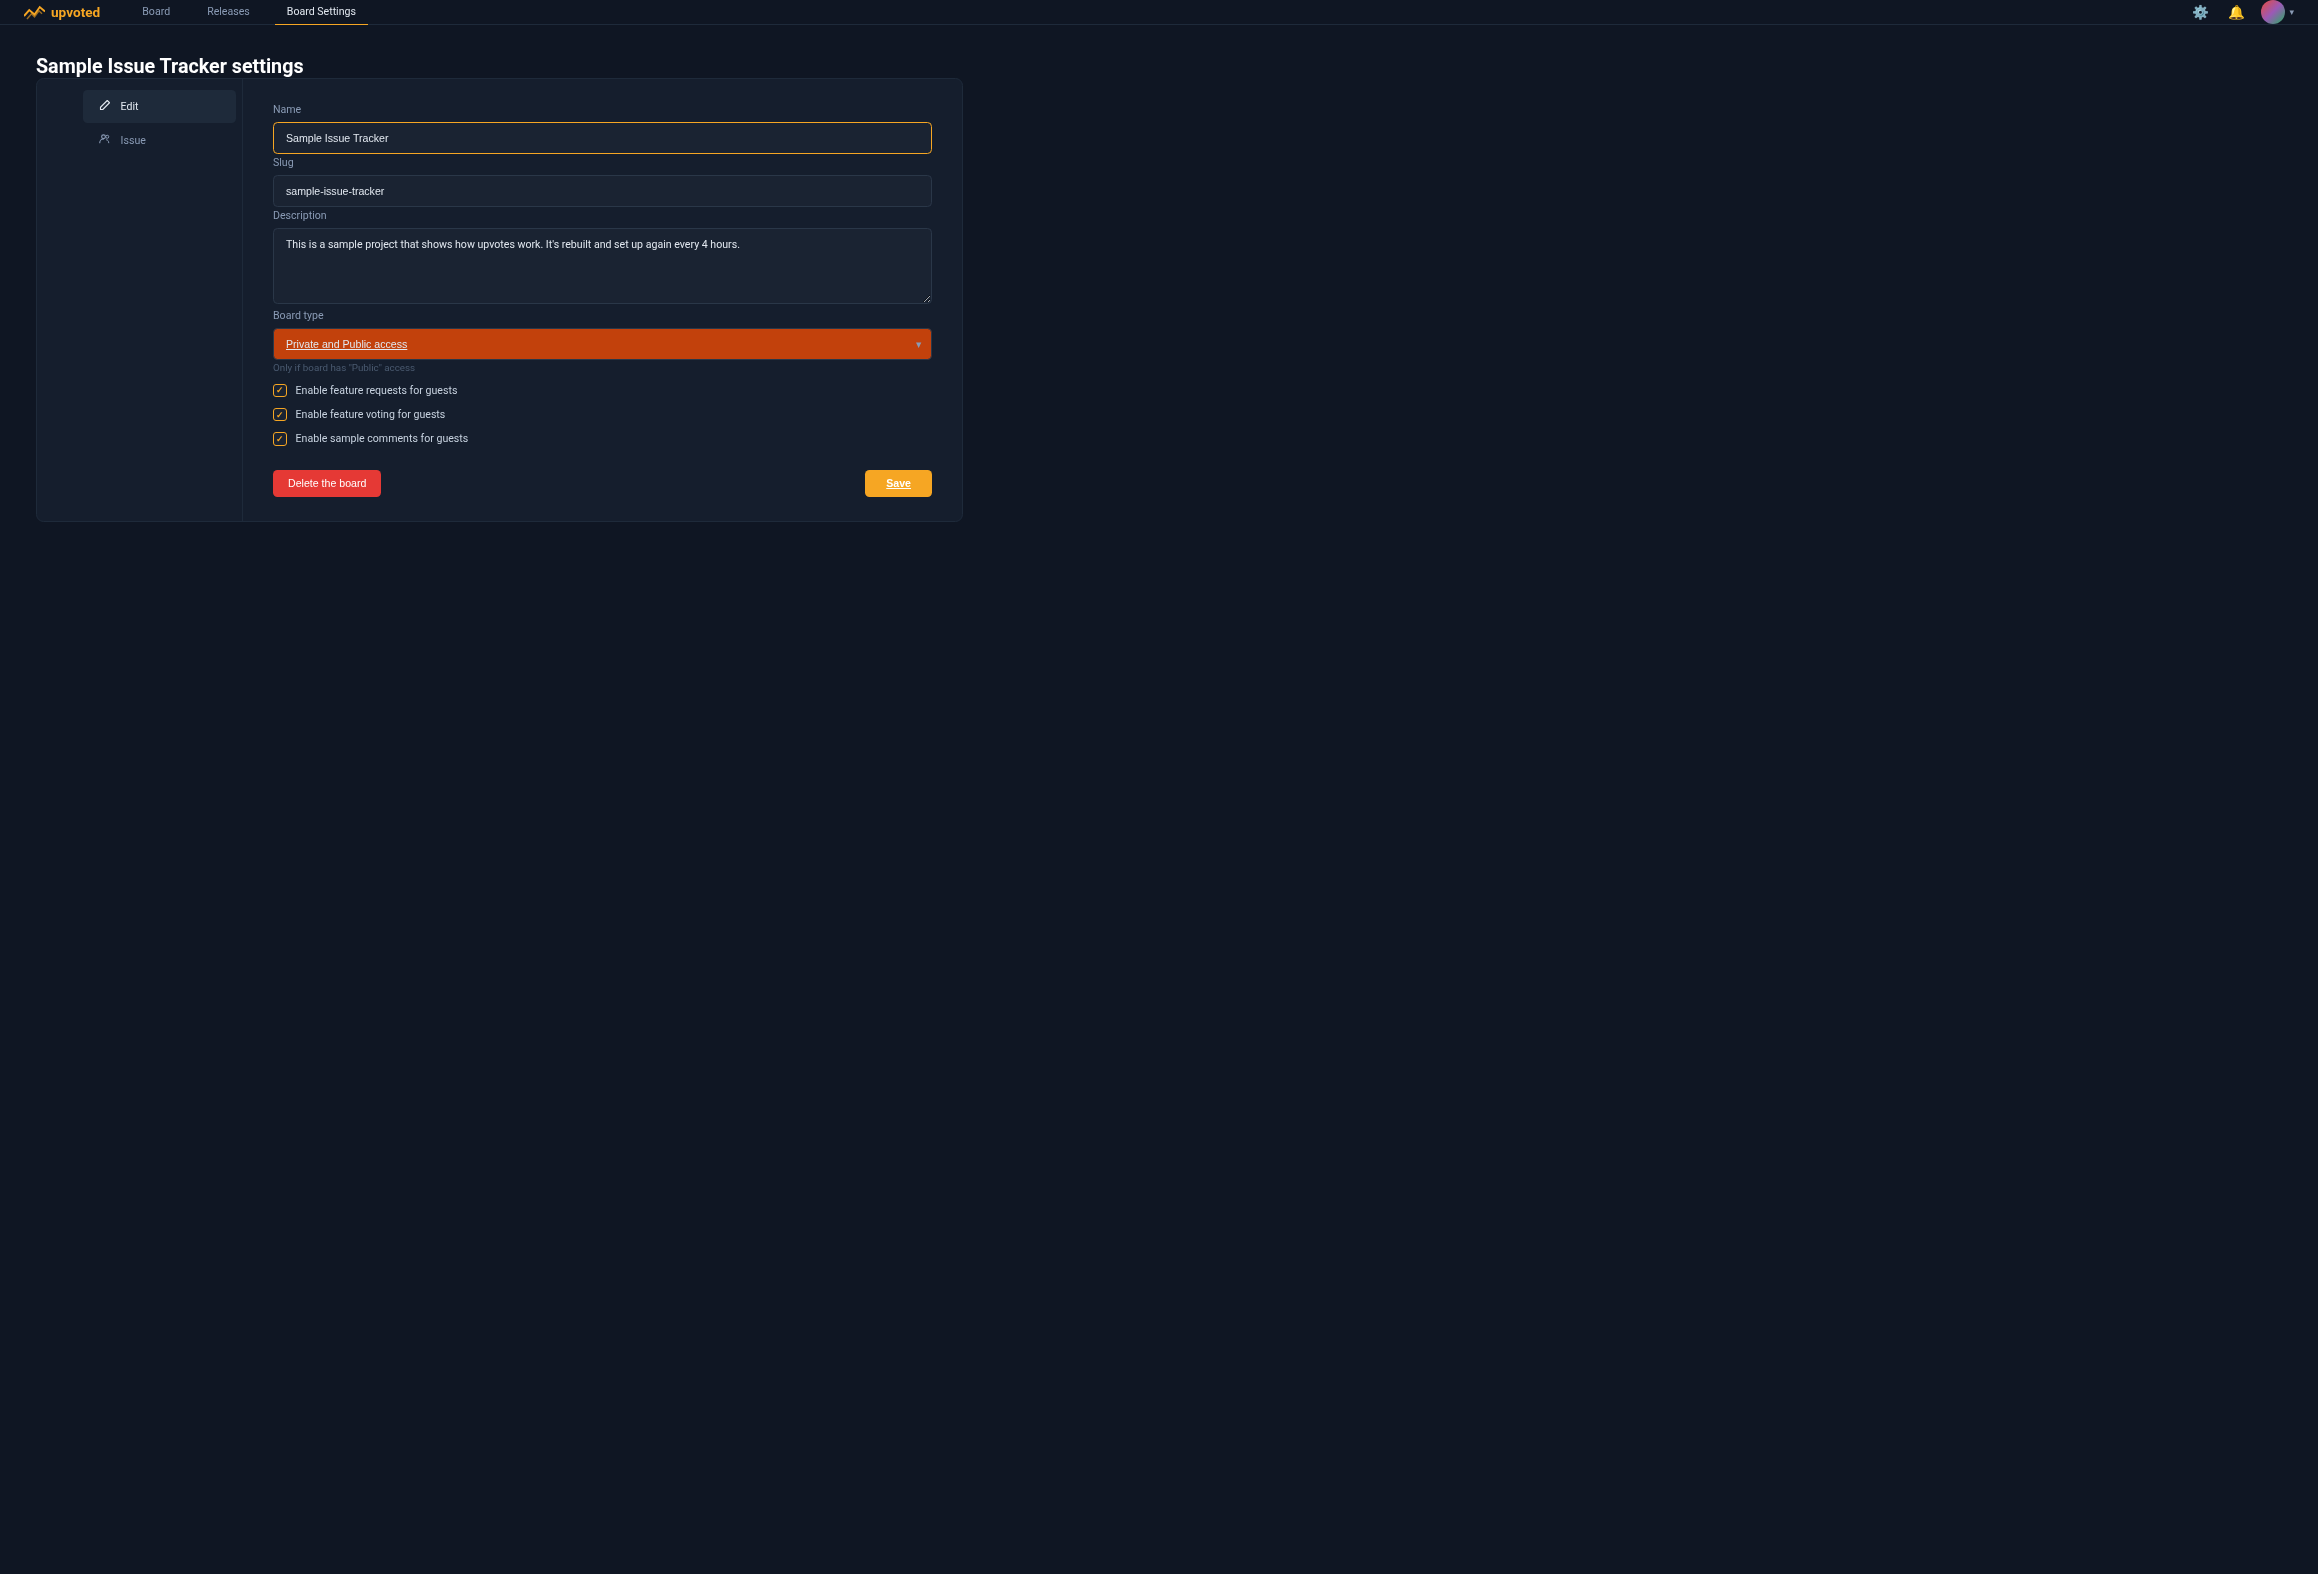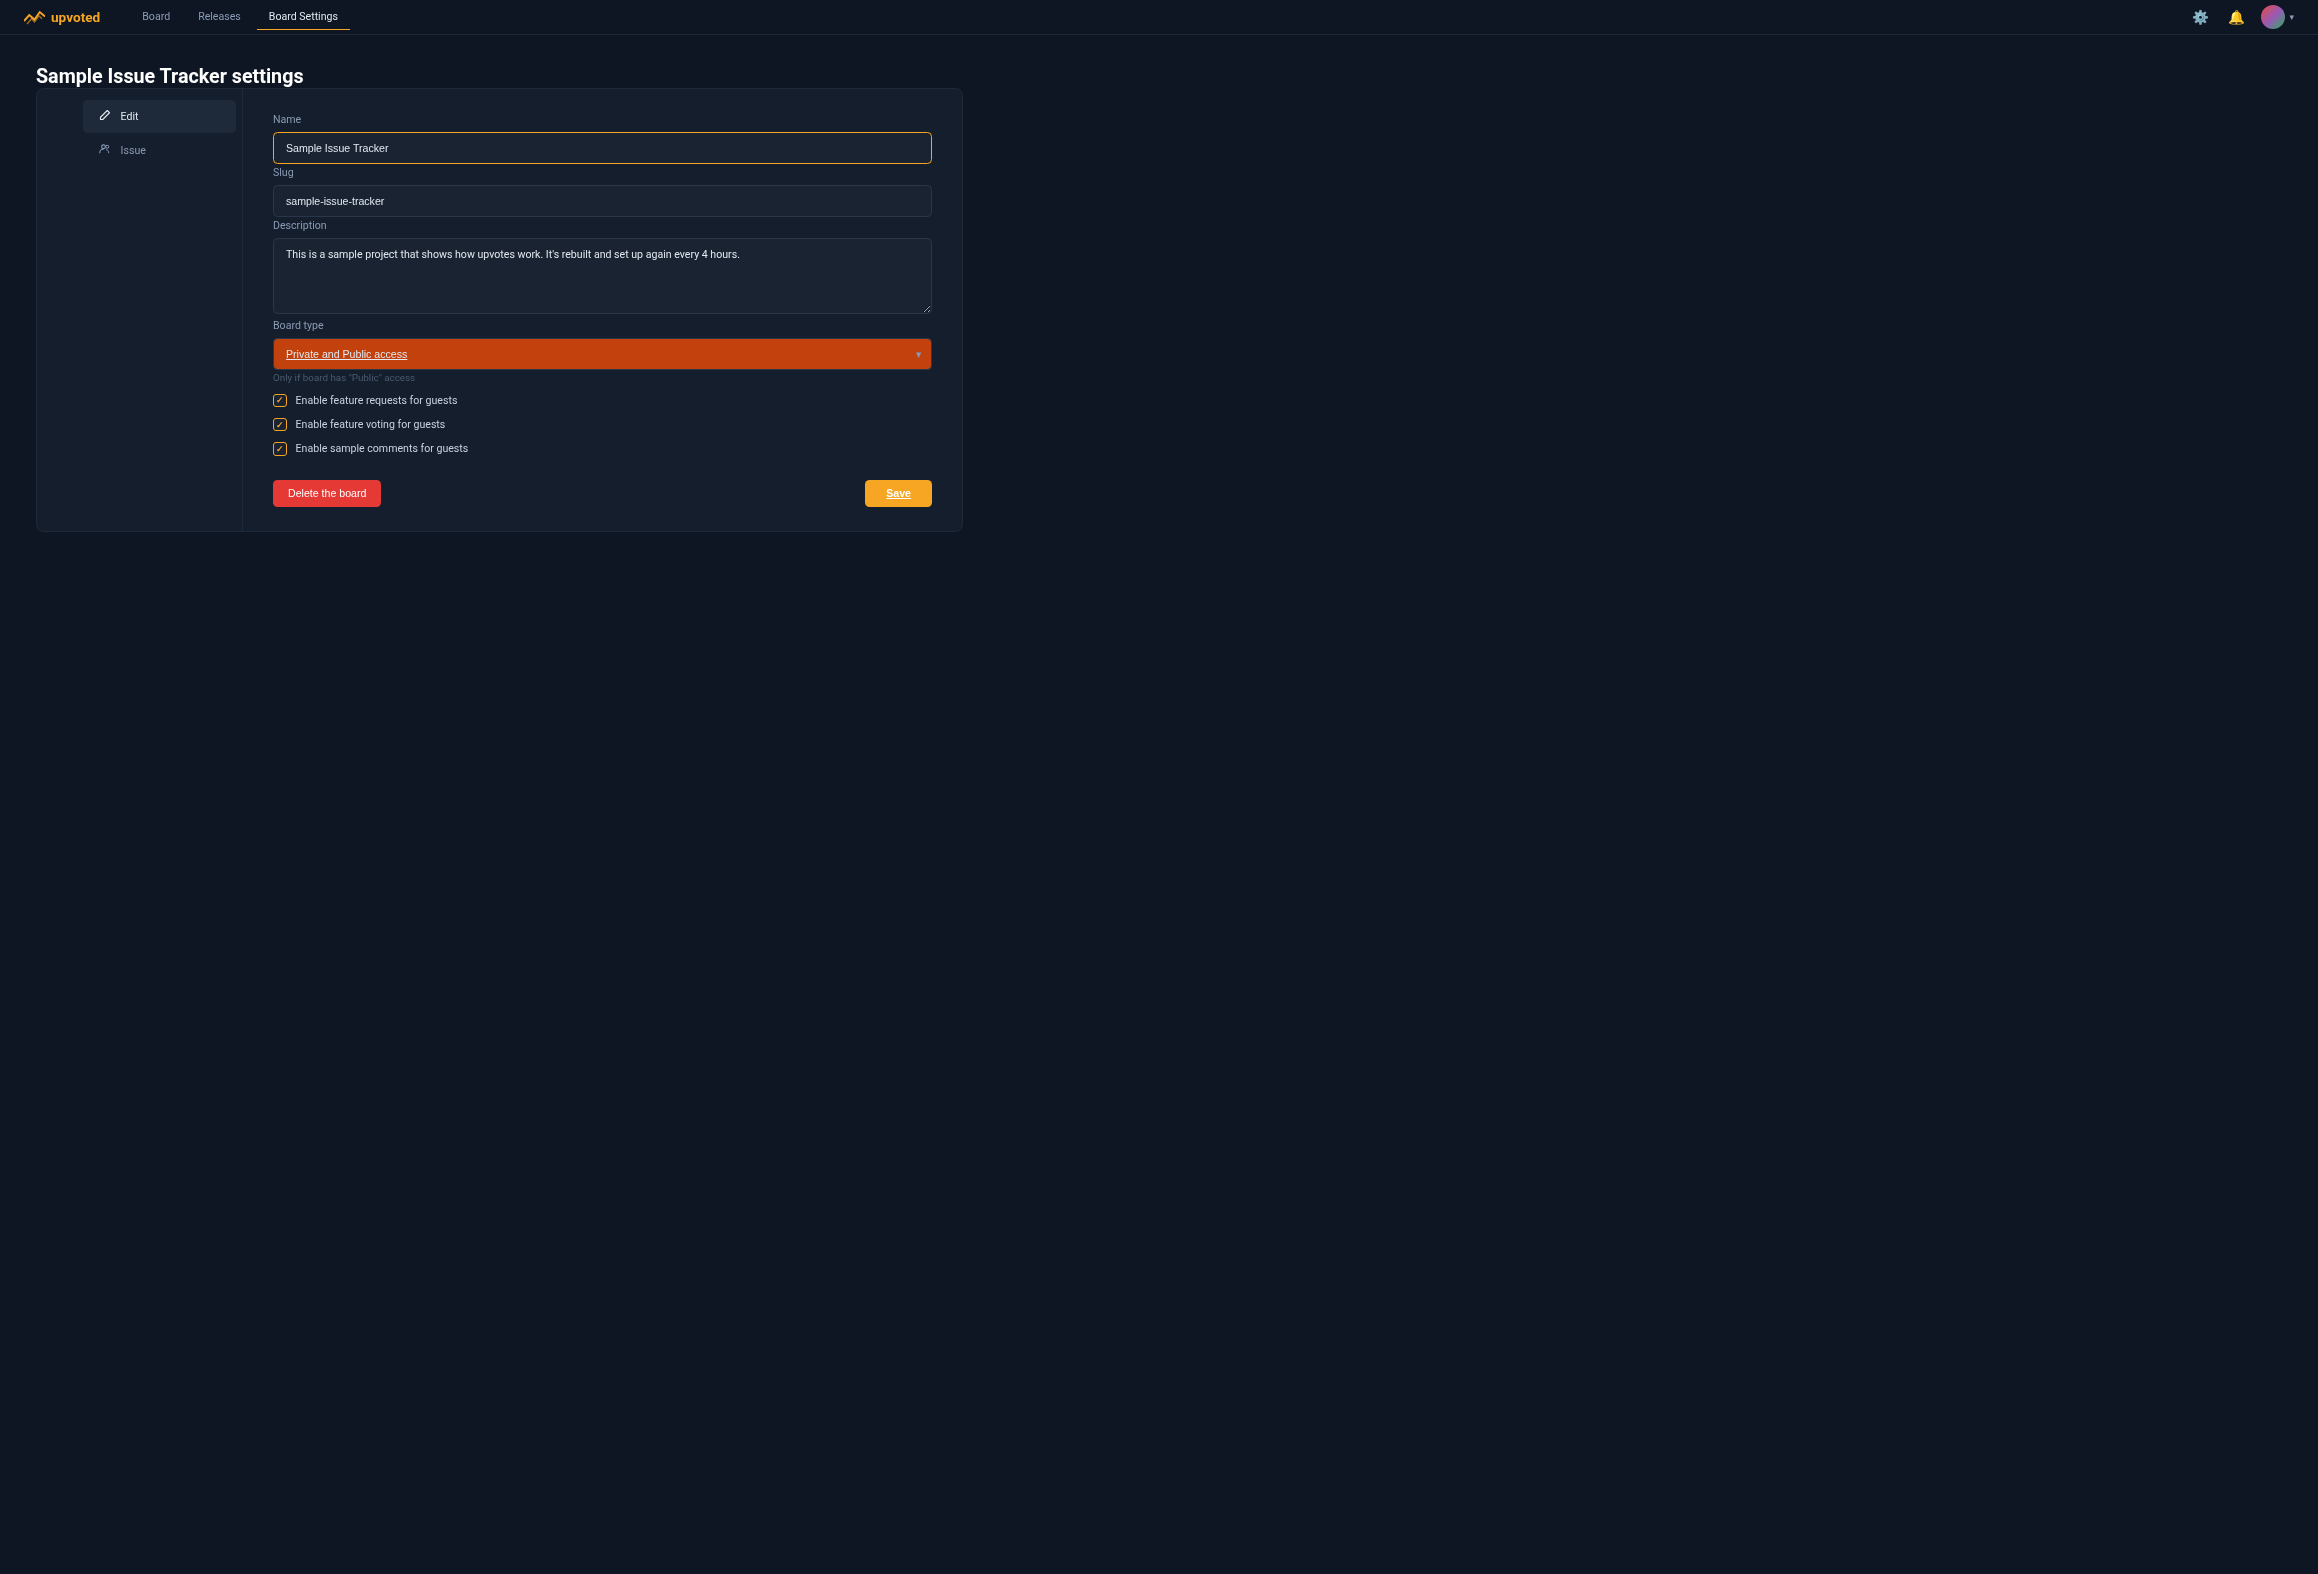--- a/index.html
+++ b/index.html
@@ -7,21 +7,21 @@
       background-color: #0f1623;
       color: #e2e8f0;
       font-family: -apple-system, BlinkMacSystemFont, 'Segoe UI', Roboto, sans-serif;
       min-height: 100vh;
     }
     
     nav {
       display: flex;
       align-items: center;
       padding: 0 24px;
-      height: 35px;
+      height: 25px;
       background-color: #0f1623;
       border-bottom: 0.8px solid #1e2a3a;
       position: relative;
     }
     .nav-logo {
       display: flex;
       align-items: center;
       gap: 6px;
       margin-right: 30px;
     }
@@ -29,21 +29,21 @@
       width: 21px;
       height: 16.6px;
     }
     .logo-text {
       color: #f6a623;
       font-weight: 700;
       font-size: 13.6px;
     }
     .nav-links {
       display: flex;
-      gap: 4px;
+      gap: 13px;
       flex: 1;
     }
     .nav-link {
       color: #8a9bb5;
       font-size: 10.6px;
       padding: 6px 12px;
       cursor: pointer;
       border-bottom: 1.5px solid transparent;
       text-decoration: none;
     }

